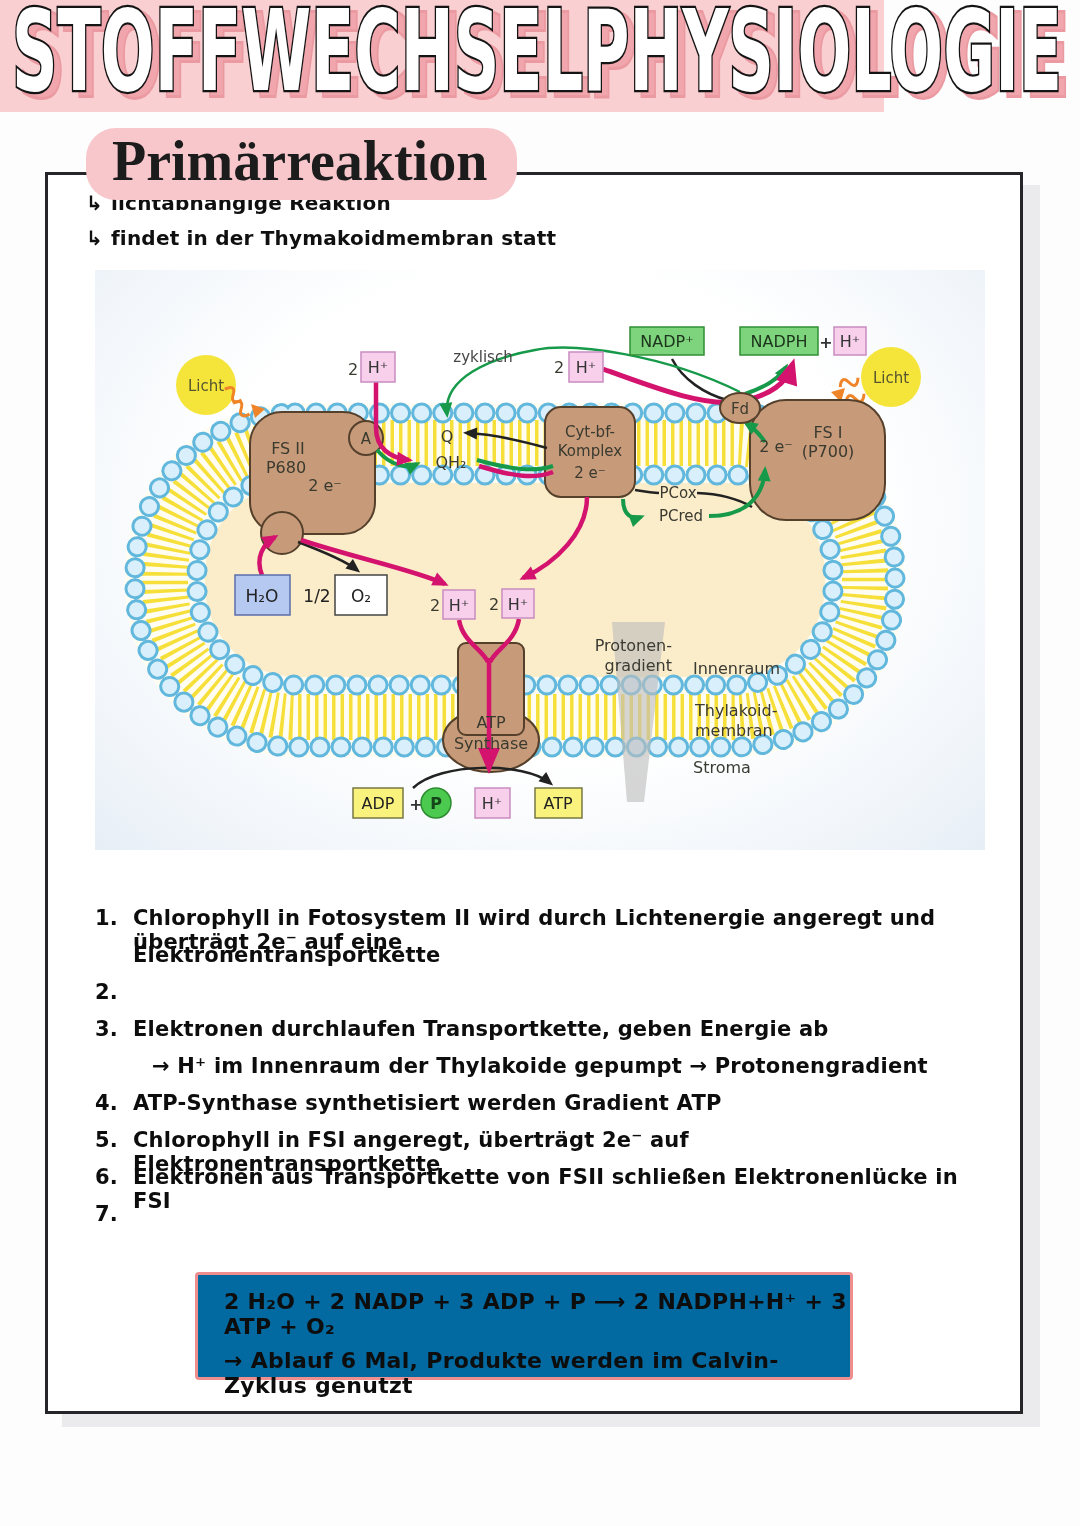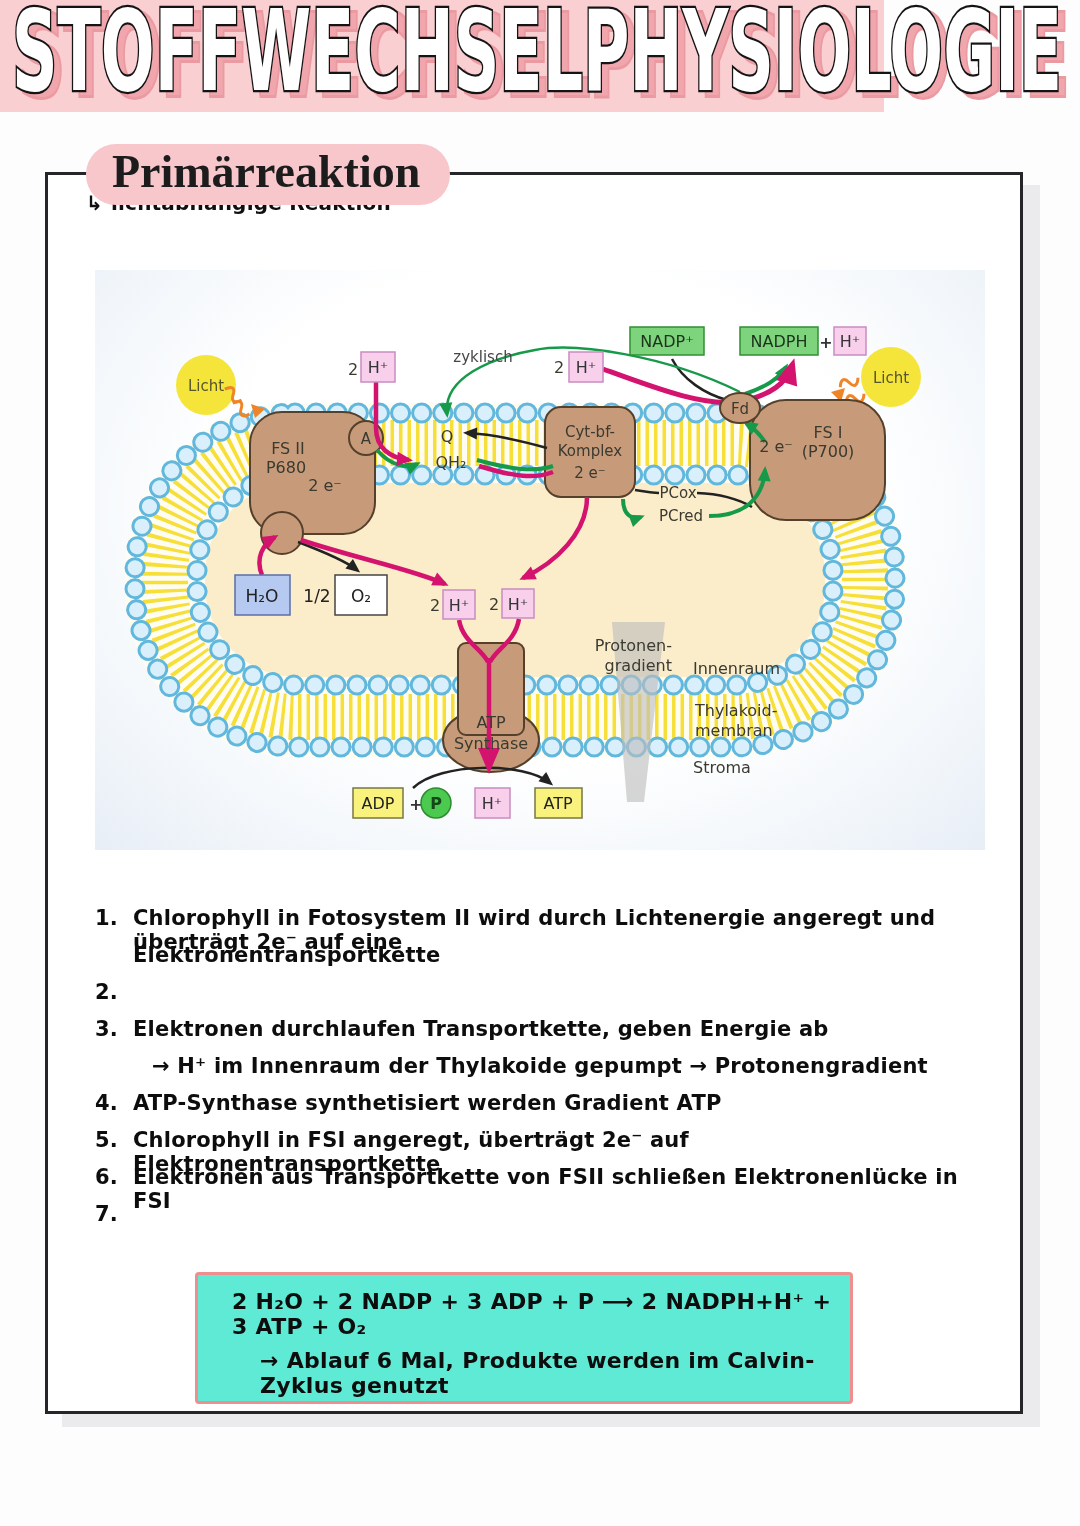--- a/index.html
+++ b/index.html
@@ -3,23 +3,23 @@
 <meta charset="utf-8">
 <style>
   html,body{margin:0;padding:0;background:#ffffff;}
   .page{position:relative;width:1080px;height:1526px;background:#fdfdfe;
         font-family:"DejaVu Sans",sans-serif;overflow:hidden;}
 
   
   .banner{position:absolute;left:0;top:0;width:884px;height:112px;background:#f9cfd2;}
 
   
-  .section-title{position:absolute;left:86px;top:144px;background:#f7c7cc;border-radius:30px;
+  .section-title{position:absolute;left:86px;top:128px;background:#f7c7cc;border-radius:30px;
         padding:1px 30px 7px 26px;font-family:"Liberation Serif","DejaVu Serif",serif;
-        font-weight:bold;font-size:46px;color:#1c1c1c;z-index:3;}
+        font-weight:bold;font-size:56px;color:#1c1c1c;z-index:3;}
 
   
   .main-box{position:absolute;left:45px;top:172px;width:972px;height:1236px;
         border:3px solid #26262a;background:#ffffff;box-shadow:17px 13px 0 #ebebee;z-index:1;}
 
   
   .bullets{position:absolute;left:86px;top:186px;z-index:2;font-size:20px;font-weight:600;
         color:#101010;line-height:35px;letter-spacing:.2px;}
   .bullets .arrow{margin-right:8px;}
 
@@ -29,25 +29,25 @@
 
   
   .steps{position:absolute;left:95px;top:906px;width:900px;z-index:2;font-size:21px;
         font-weight:600;color:#0d0d0d;letter-spacing:.2px;}
   .step{display:flex;height:37px;align-items:flex-start;}
   .step .n{width:38px;flex:0 0 38px;}
   .step .t{flex:1;}
   .step .sub{margin-left:19px;}
 
   
-  .eq-box{position:absolute;left:195px;top:1272px;width:658px;height:132px;z-index:2;
-        border:3px solid #ee8e8e;border-radius:4px;background:#5eead4;
-        padding:14px 0 0 34px;box-sizing:border-box;}
+  .eq-box{position:absolute;left:195px;top:1272px;width:658px;height:108px;z-index:2;
+        border:3px solid #ee8e8e;border-radius:4px;background:#0369a1;
+        padding:14px 0 0 26px;box-sizing:border-box;}
   .eq-box div{font-size:22px;font-weight:600;color:#0d0d0d;letter-spacing:.3px;}
-  .eq-box .l2{margin-top:9px;margin-left:28px;}
+  .eq-box .l2{margin-top:9px;}
 
   svg text{font-family:"DejaVu Sans",sans-serif;}
 </style>
 </head>
 <body>
 
 <div class="page">
 
   <div class="banner">
     <svg width="1080" height="112">
@@ -56,20 +56,23 @@
     </svg>
   </div>
 
   <div class="section-title">Primärreaktion</div>
 
   <div class="main-box"></div>
 
   <div class="bullets">
     <div>
       <span class="arrow">↳</span><span>lichtabhängige Reaktion</span>
+    </div>
+    <div>
+      <span class="arrow">↳</span><span>findet in der Thymakoidmembran statt</span>
     </div>
   </div>
 
   <div class="diagram">
   <svg viewBox="0 0 890 580" width="890" height="580">
     <defs>
       <marker id="am" markerUnits="userSpaceOnUse" markerWidth="18" markerHeight="16" refX="13" refY="8" orient="auto">
         <path d="M1,1 L17,8 L1,15 z" fill="#d4136e"></path>
           </marker>
       <marker id="amb" markerUnits="userSpaceOnUse" markerWidth="30" markerHeight="26" refX="20" refY="13" orient="auto">

